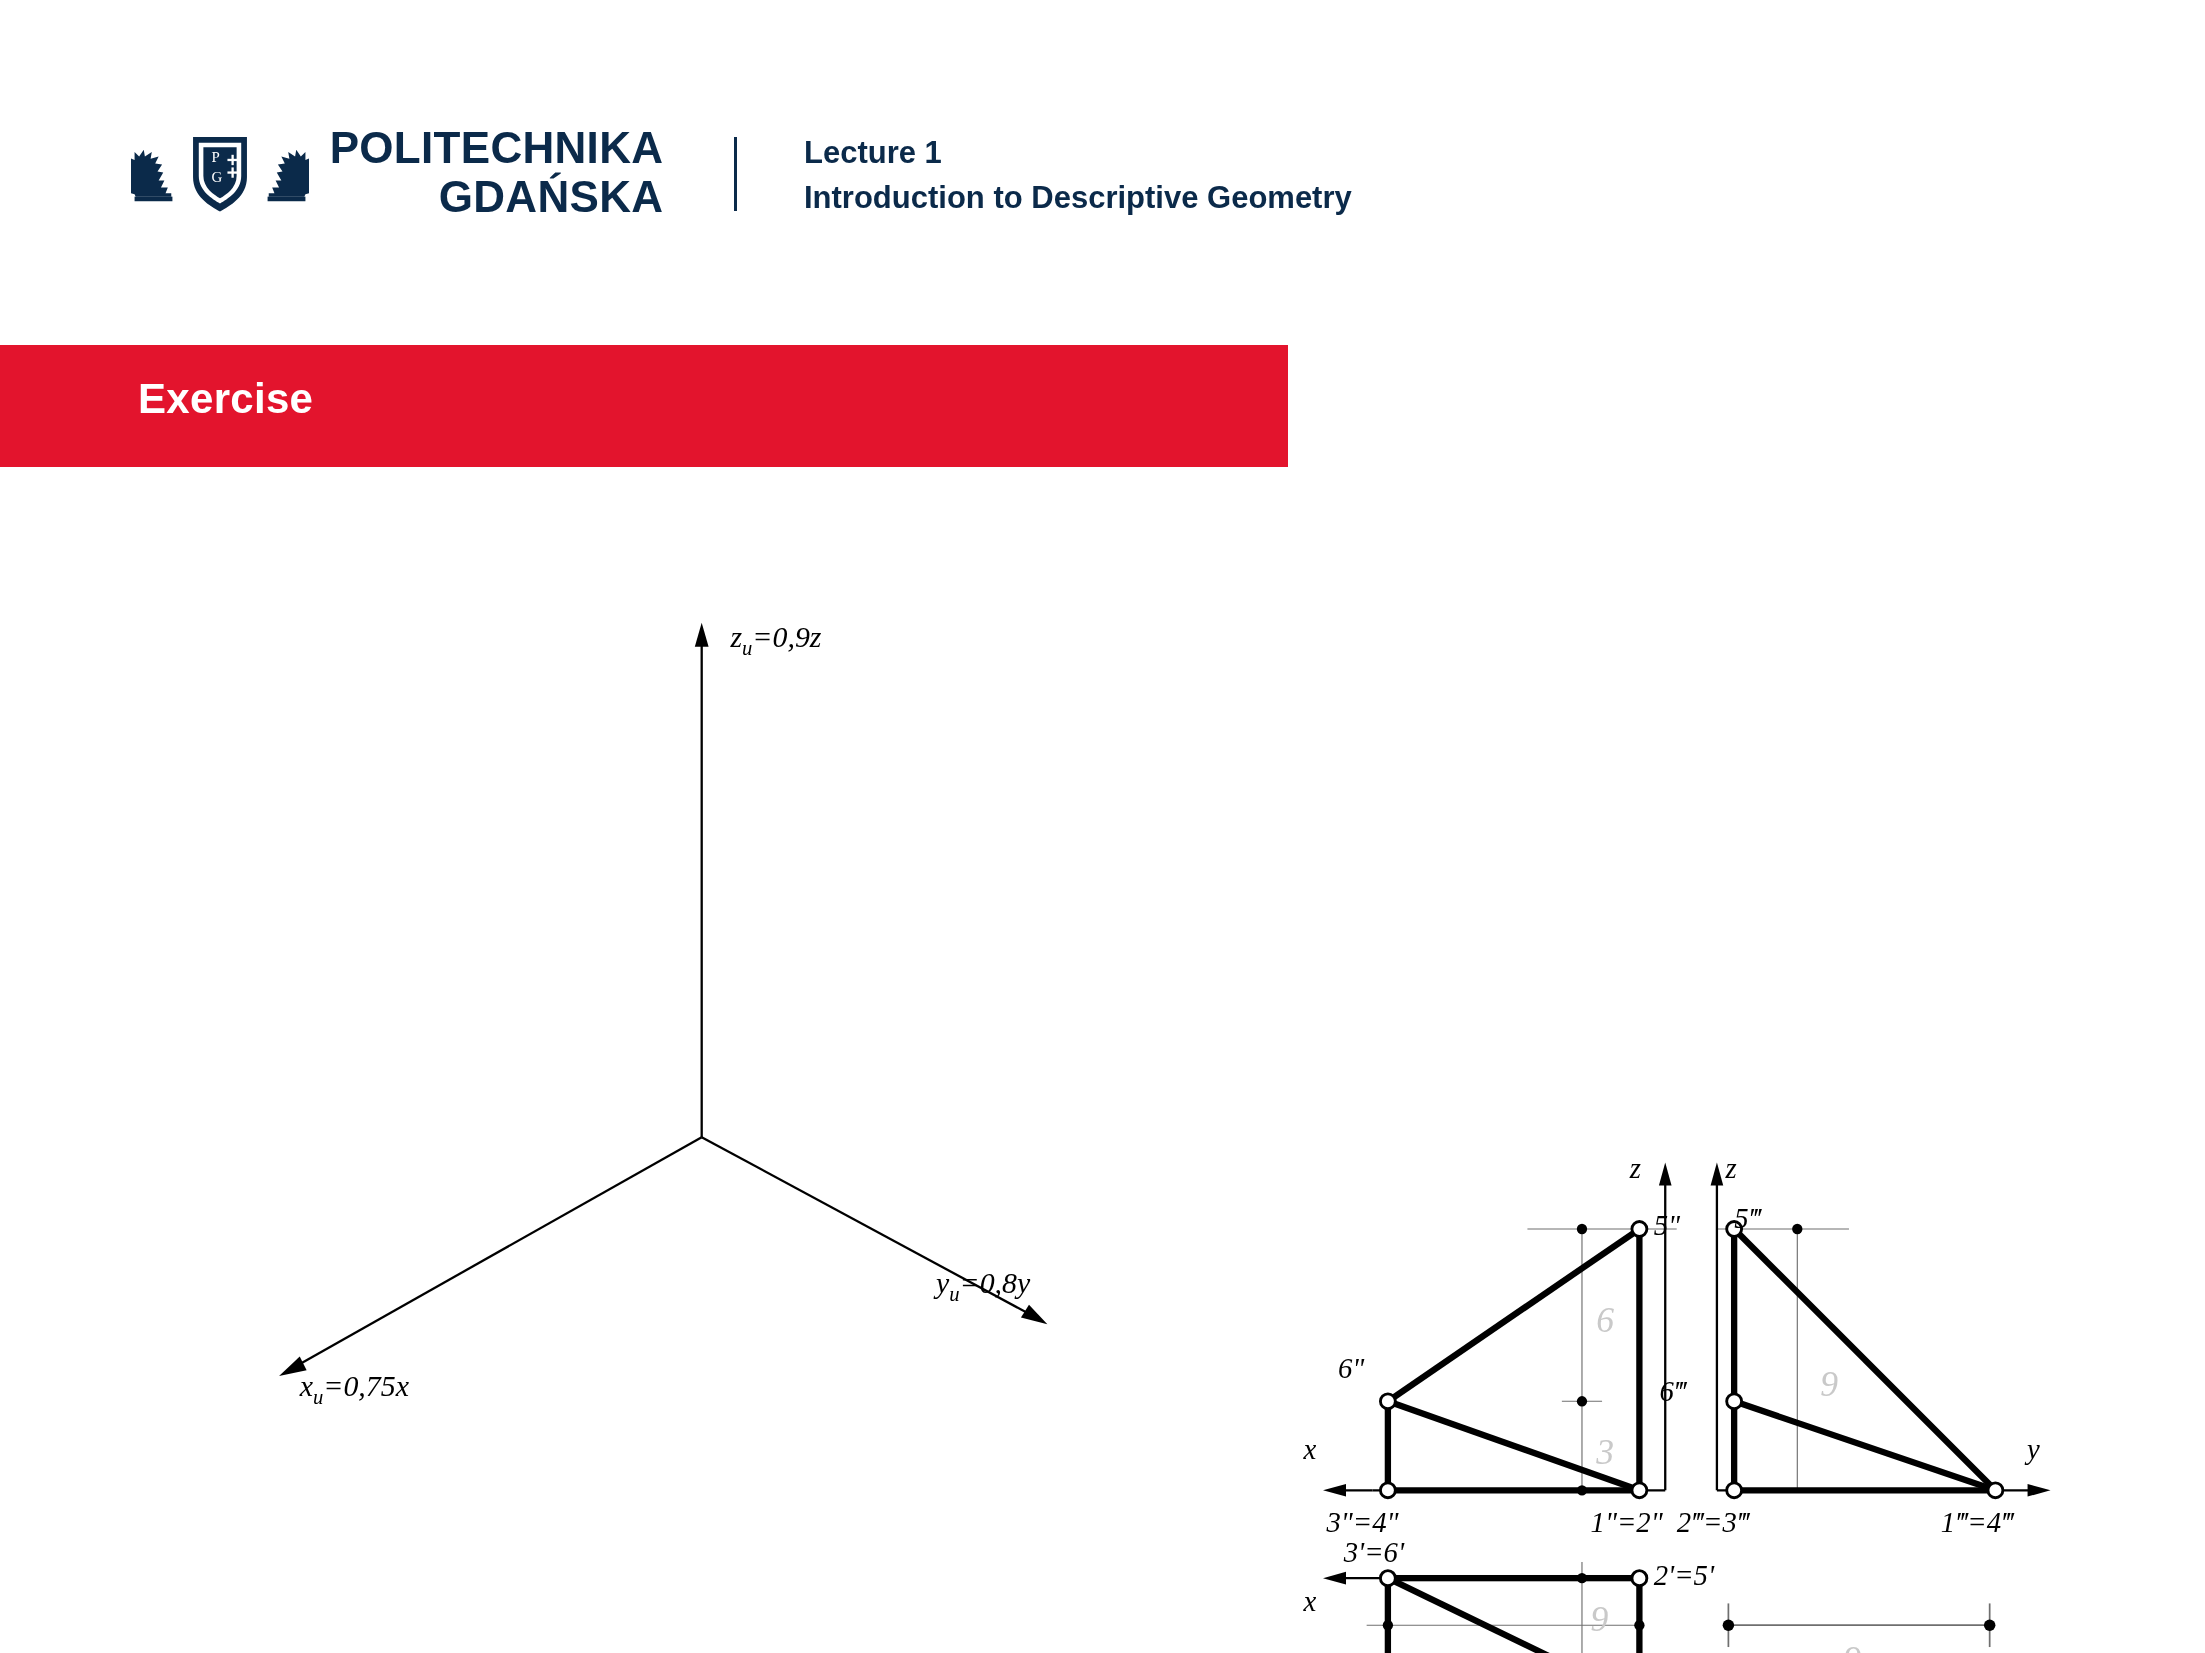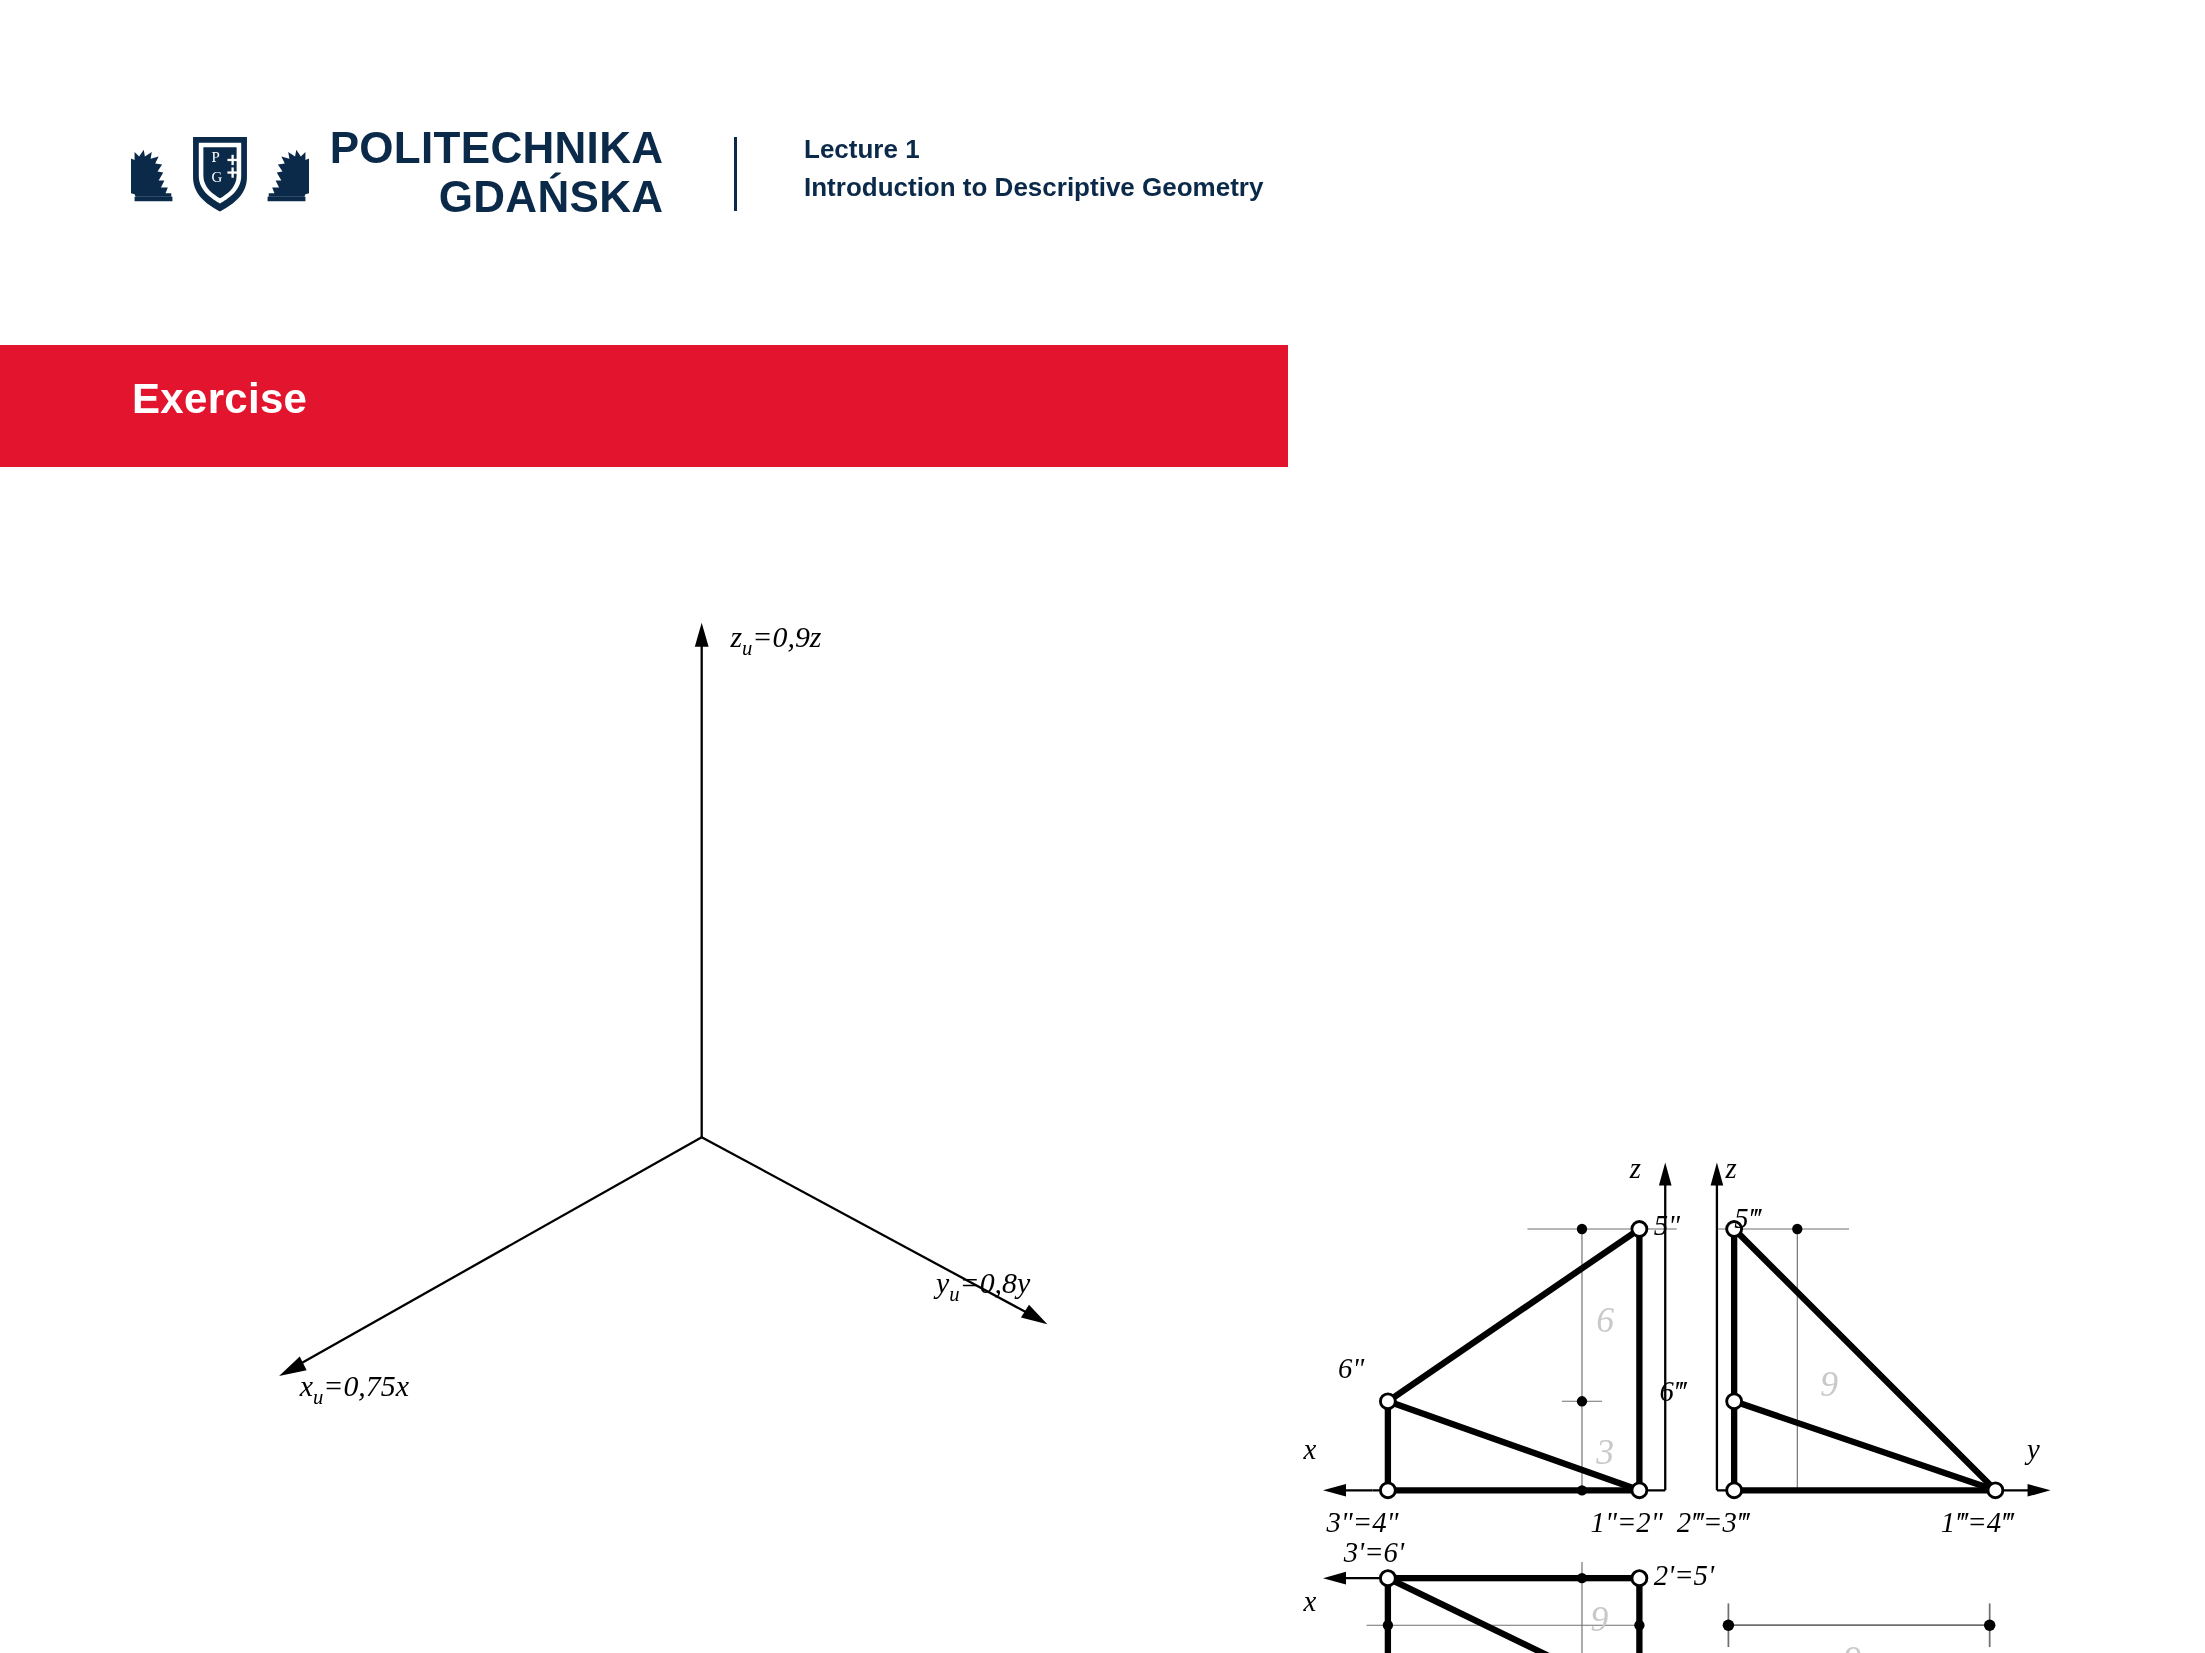--- a/index.html
+++ b/index.html
@@ -52,36 +52,36 @@
     width: 2.9px;
     height: 74px;
     background: #0b2a4a;
   }
   .lecture-block {
     position: absolute;
     left: 804px;
     top: 131px;
     color: #0b2a4a;
     font-weight: bold;
-    font-size: 26px;
+    font-size: 31px;
     line-height: 1.45;
   }
 
   
   .title-bar {
     position: absolute;
     left: 0;
     top: 345px;
     width: 1288px;
     height: 122px;
     background: #e3142d;
   }
   .title-bar .title-text {
     position: absolute;
-    left: 132px;
+    left: 138px;
     top: 30px;
     color: #ffffff;
     font-size: 42px;
     font-weight: bold;
     letter-spacing: 0.3px;
   }
 
   
   .canvas {
     position: absolute;

